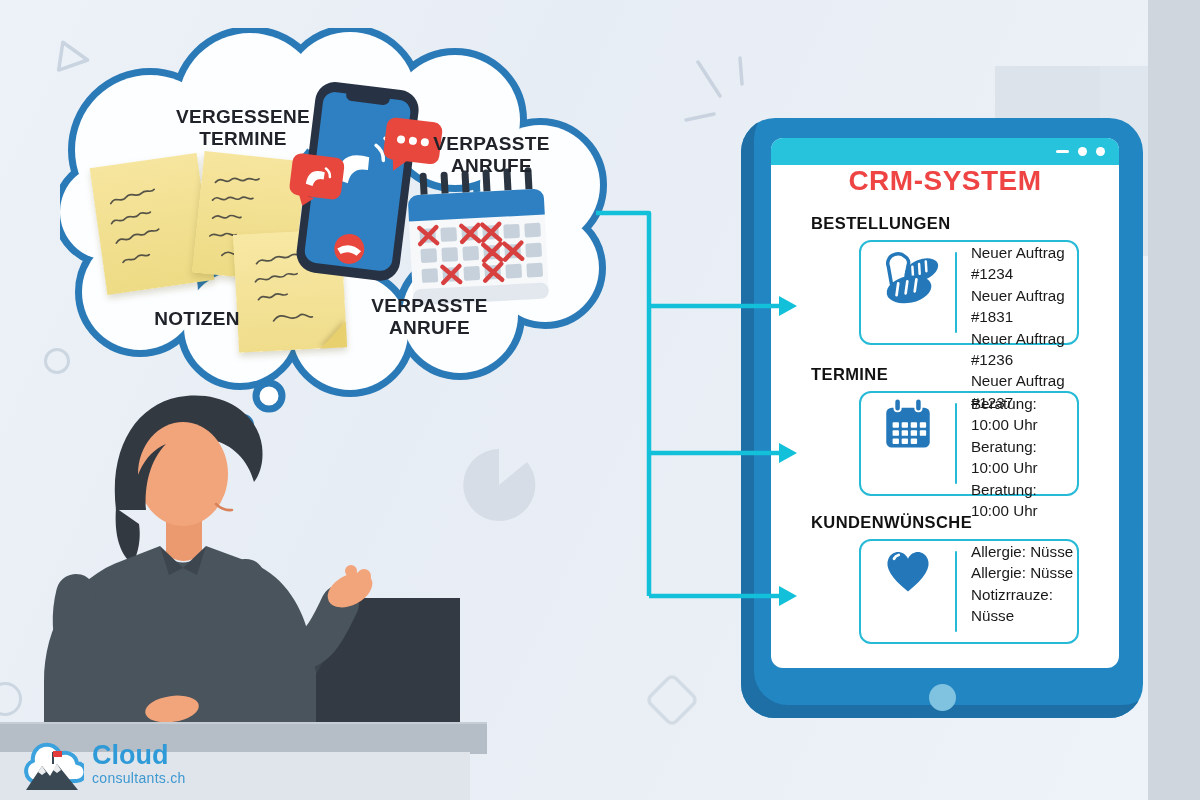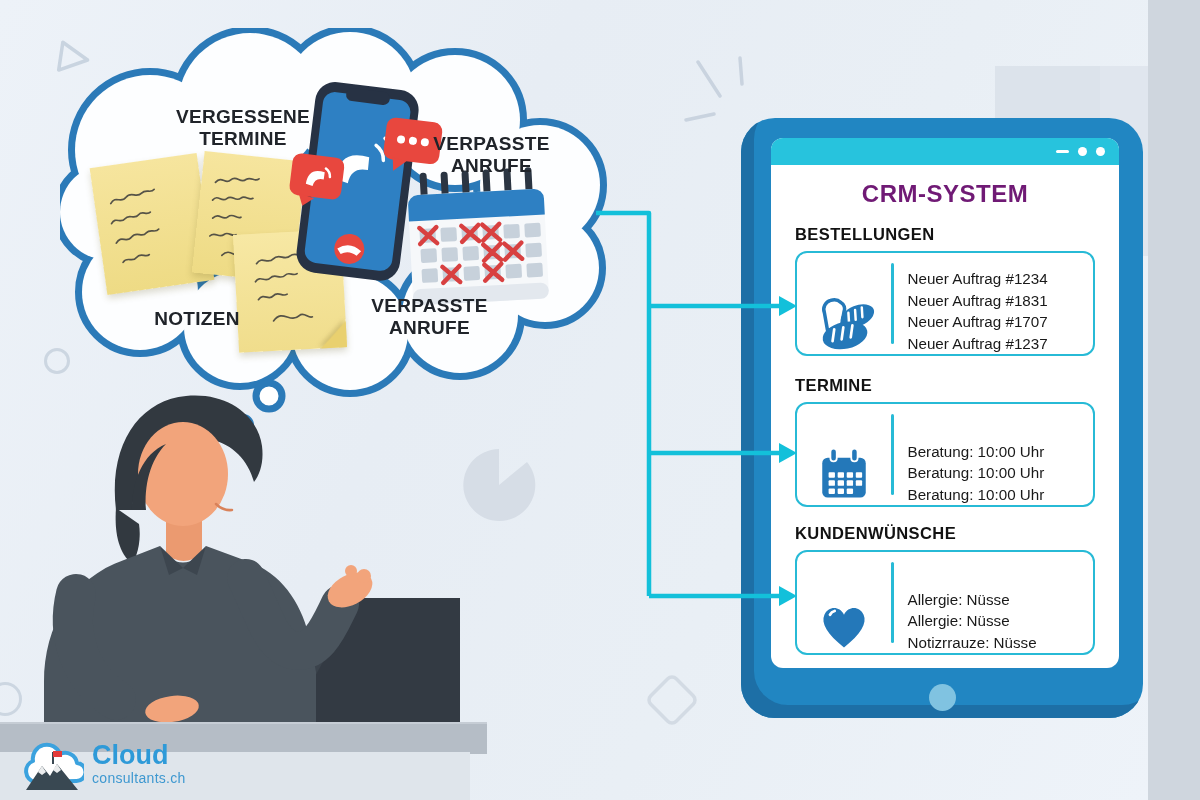--- a/index.html
+++ b/index.html
@@ -32,26 +32,26 @@
     background:#2186c2;border-radius:34px;
     box-shadow:inset 13px -13px 0 #1d6fa6;
   }
   #screen{
     position:absolute;left:30px;top:20px;width:348px;height:530px;
     background:#ffffff;border-radius:12px;overflow:hidden;
   }
   #titlebar{height:27px;background:#27c3dd;display:flex;align-items:center;justify-content:flex-end;gap:9px;padding-right:14px;}
   .tb-dash{width:13px;height:3.5px;background:#fff;border-radius:2px;}
   .tb-dot{width:9px;height:9px;background:#fff;border-radius:50%;}
-  #crm-title{margin-top:15px;text-align:center;font-size:24px;font-weight:700;letter-spacing:.5px;color:#701a75;}
-  .section{padding:0 24px;}
+  #crm-title{text-align:center;font-size:28px;font-weight:700;letter-spacing:.5px;color:#ef4444;}
+  .section{padding:0 40px;}
   .section-label{margin-top:17px;font-size:16.5px;font-weight:700;letter-spacing:.4px;color:#121212;}
   .card{
     margin-top:7px;height:101px;border:2.5px solid #27bad6;border-radius:12px;
-    display:flex;align-items:flex-end;background:#fff;
+    display:flex;align-items:flex-start;background:#fff;margin-left:48px;
   }
   .card .iconbox{width:94px;display:flex;align-items:center;justify-content:center;flex:0 0 94px;}
   .card .divider{width:2.5px;background:#27bad6;align-self:stretch;margin:10px 0;border-radius:2px;}
   .card .items{padding-left:14px;font-size:15.2px;line-height:21.4px;color:#191919;font-weight:400;}
   #home-btn{position:absolute;left:50%;top:566px;width:27px;height:27px;margin-left:-13.5px;border-radius:50%;background:#80c3e1;}
   
   #desk-top{left:0;top:722px;width:487px;height:30px;background:#b5bdc6;border-top:2px solid #c6cdd5;z-index:5;}
   #desk-front{left:0;top:752px;width:470px;height:48px;background:#dfe5eb;z-index:5;}
   
   #logo{left:20px;top:742px;width:220px;height:54px;display:flex;align-items:flex-start;gap:8px;z-index:8;}
@@ -298,21 +298,21 @@
               <g transform="rotate(-12 33 46)">
                 <ellipse cx="33" cy="46" rx="22" ry="13" fill="#2478b9"></ellipse>
                 <path d="M24,38 l-4,11 M33,38 l-4,11 M42,38 l-4,11" stroke="#fff" stroke-width="2.6" stroke-linecap="round"></path>
               </g>
             </svg>
           </div>
           <div class="divider"></div>
           <div class="items">
             <div>Neuer Auftrag #1234</div>
             <div>Neuer Auftrag #1831</div>
-            <div>Neuer Auftrag #1707</div>
+            <div>Neuer Auftrag #1236</div>
             <div>Neuer Auftrag #1237</div>
           </div>
         </div>
       </div>
 
       <div class="section">
         <div class="section-label" style="margin-top:20px">TERMINE</div>
         <div class="card">
           <div class="iconbox">
             <svg width="58" height="62" viewBox="0 0 64 64">

